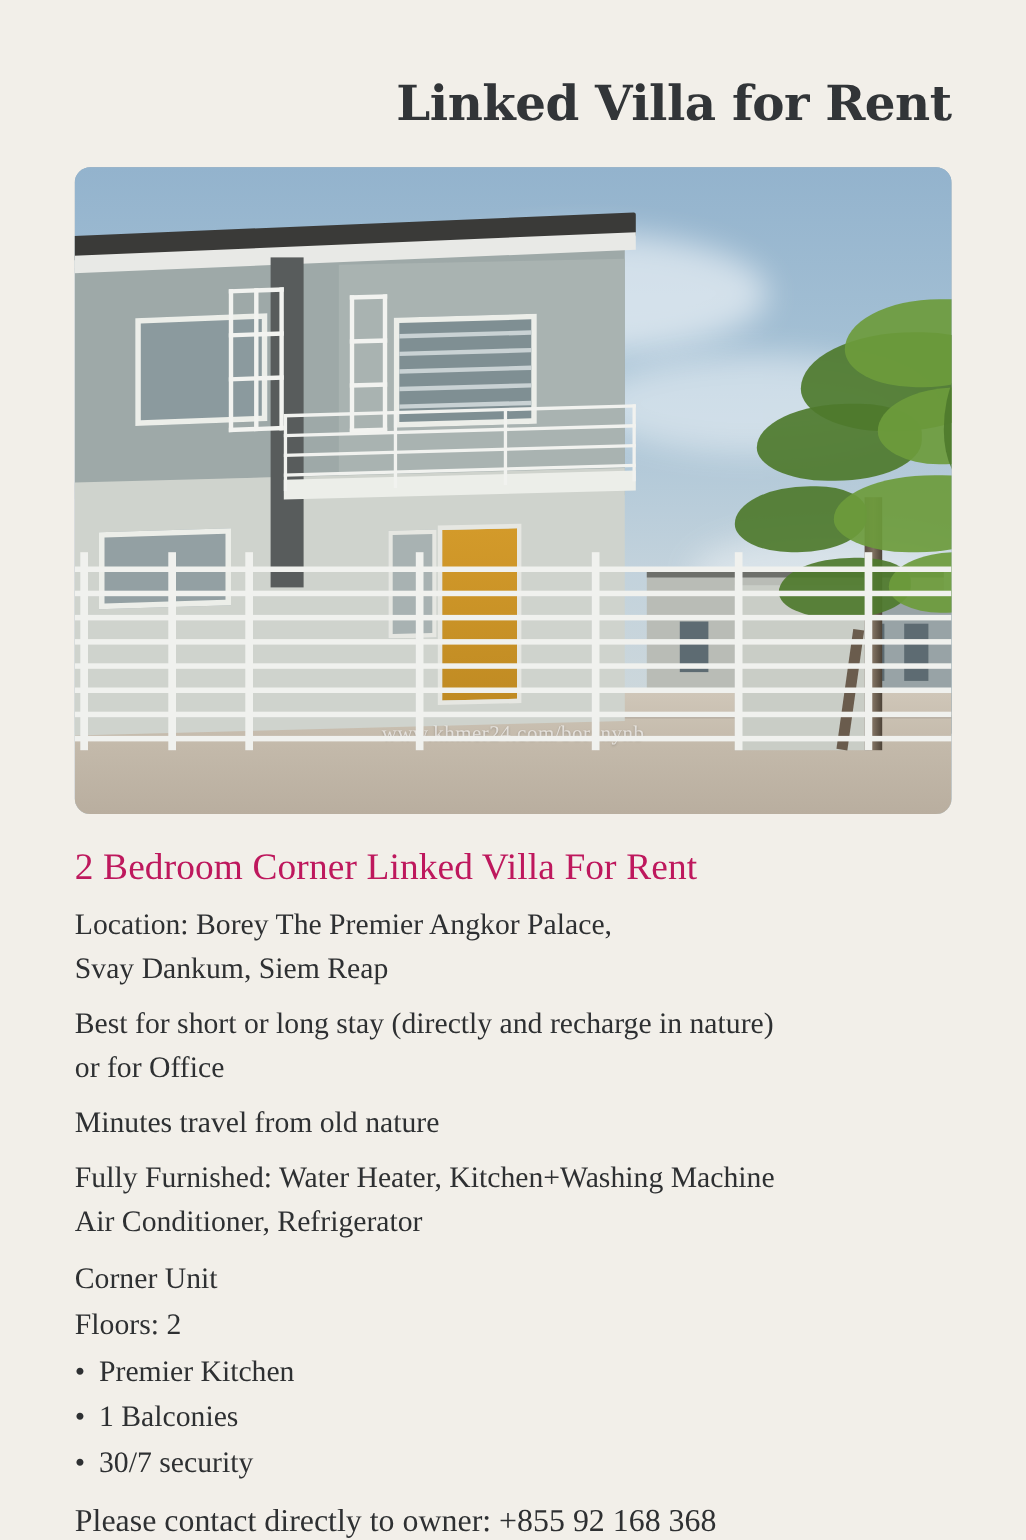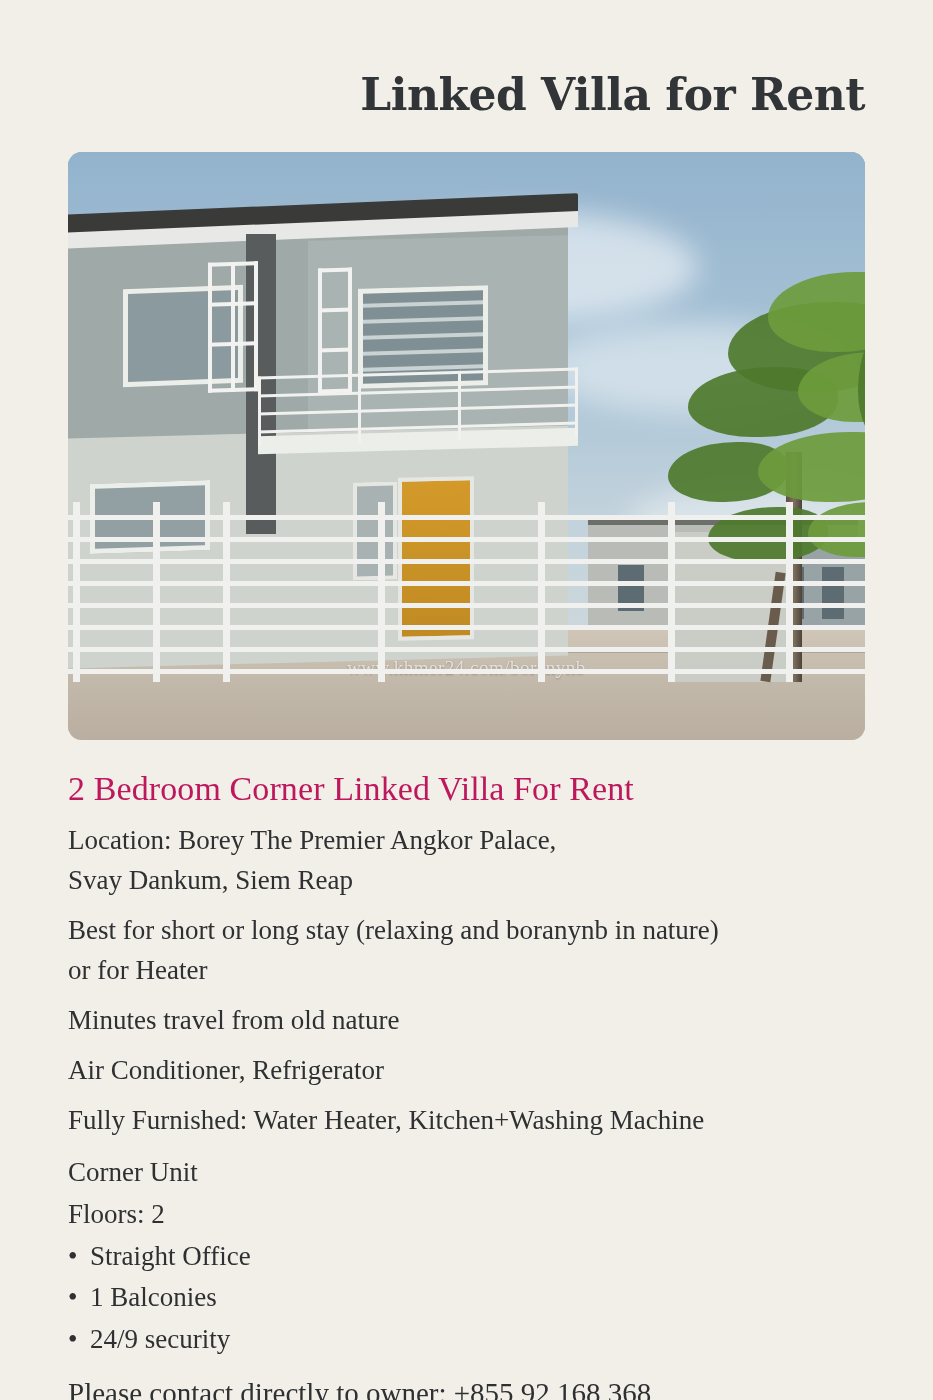--- a/index.html
+++ b/index.html
@@ -432,37 +432,37 @@
 
   <div class="body">
 
     <div class="headline">2 Bedroom Corner Linked Villa For Rent</div>
 
     <div class="para tight">
       <span>Location: Borey The </span><b>Premier Angkor Palace,</b>
     </div>
     <div class="para">Svay Dankum, Siem Reap</div>
 
-    <div class="para tight">Best for short or long stay (relaxing and boranynb in nature)</div>
-    <div class="para">or for Heater</div>
+    <div class="para tight">Best for short or long stay (directly and recharge in nature)</div>
+    <div class="para">or for Office</div>
 
     <div class="para"> Minutes travel from old nature</div>
 
+    <div class="para tight">Fully Furnished: Water Heater, Kitchen+Washing Machine</div>
     <div class="para">Air Conditioner, Refrigerator</div>
-    <div class="para tight">Fully Furnished: Water Heater, Kitchen+Washing Machine</div>
 
     <div class="cols">
       <div class="col-left">
         <div>Corner Unit</div>
         <div>Floors: 2</div>
       </div>
       <div class="col-right">
-        <div>Straight Office</div>
+        <div>Premier Kitchen</div>
         <div>1 Balconies</div>
-        <div>24/9 security</div>
+        <div>30/7 security</div>
       </div>
     </div>
 
     <div class="contact">
       <div>Please contact directly to owner: +855 92 168 368</div>
       <div class="line2">+855 16 477967</div>
     </div>
 
   </div>
 </div>

